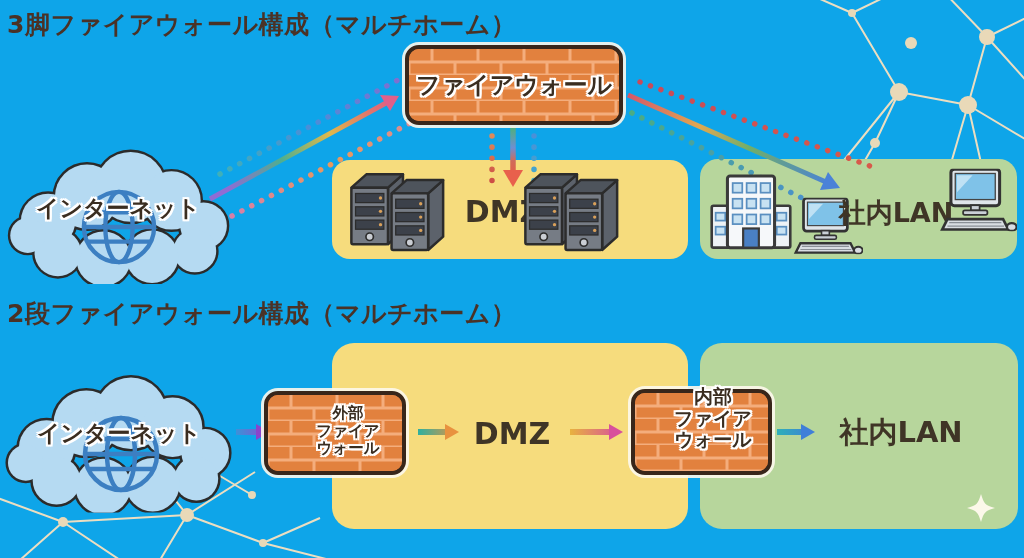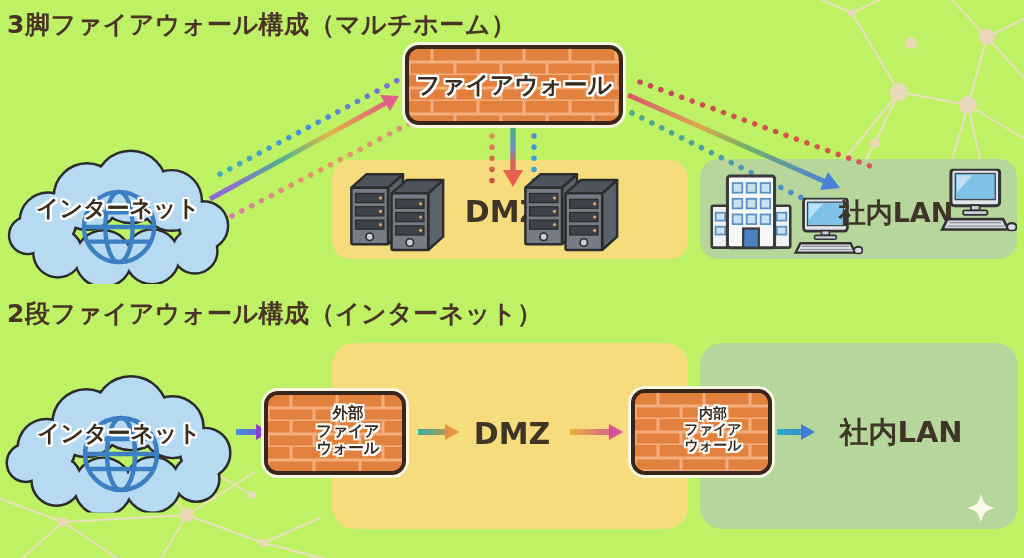--- a/index.html
+++ b/index.html
@@ -1,18 +1,18 @@
 <!DOCTYPE html>
 <html><head>
 <meta charset="utf-8">
 <style>
   html,body{margin:0;padding:0;}
   #canvas{
     position:relative; width:1024px; height:558px; overflow:hidden;
-    background:#bef264;
+    background:#0ea5e9;
     font-family:"DejaVu Sans","Liberation Sans",sans-serif;
   }
   .abs{position:absolute;}
   .title{
     position:absolute; left:7px; font-size:25px; font-weight:800;
     color:#4a3226; letter-spacing:.5px; white-space:nowrap;
   }
   .zone{position:absolute; border-radius:18px;}
   .zone-dmz{background:#f6dc7d;}
   .zone-lan{background:#b7d69c;}
@@ -258,21 +258,21 @@
 
     <g>
       <line x1="777" y1="432" x2="802" y2="432" stroke="url(#g7)" stroke-width="6"></line>
       <polygon points="815,432 801,424 801,440" fill="#3f7fd8"></polygon>
     </g>
 
     <path d="M981,494 C984,504 985,505 995,508 C985,511 984,512 981,522 C978,512 977,511 967,508 C977,505 978,504 981,494 Z" fill="#fcf8ea"></path>
   </svg>
 
   <div class="title" style="top:8px">3脚ファイアウォール構成（マルチホーム）</div>
-  <div class="title" style="top:297px">2段ファイアウォール構成（インターネット）</div>
+  <div class="title" style="top:297px">2段ファイアウォール構成（マルチホーム）</div>
 
   <svg class="abs" style="left:2px;top:148px" width="238" height="136" viewBox="0 0 240 140">
     <use href="#sym-cloud"></use>
   </svg>
   <svg class="abs" style="left:80px;top:188px" width="78" height="78" viewBox="0 0 80 80">
     <use href="#sym-globe"></use>
   </svg>
   <div class="lbl outlined" style="left:118px;top:208px;font-size:23px">インターネット</div>
 
   <div class="fwbox" style="left:405px;top:45px;width:210px;height:72px">
@@ -320,19 +320,19 @@
 ファイア
 ウォール</div>
 
   <div class="lbl plain" style="left:512px;top:433px;font-size:30px">DMZ</div>
 
   <div class="fwbox" style="left:631px;top:389px;width:133px;height:78px">
     <svg width="100%" height="100%">
       <rect width="100%" height="100%" fill="url(#brickP)"></rect>
     </svg>
   </div>
-  <div class="lbl outlined prelines" style="left:700px;top:430px;font-size:14px">内部
+  <div class="lbl outlined prelines" style="left:700px;top:418px;font-size:19px">内部
 ファイア
 ウォール</div>
 
   <div class="lbl plain" style="left:901px;top:433px;font-size:29px">社内LAN</div>
 
 </div>
 
 </body></html>

